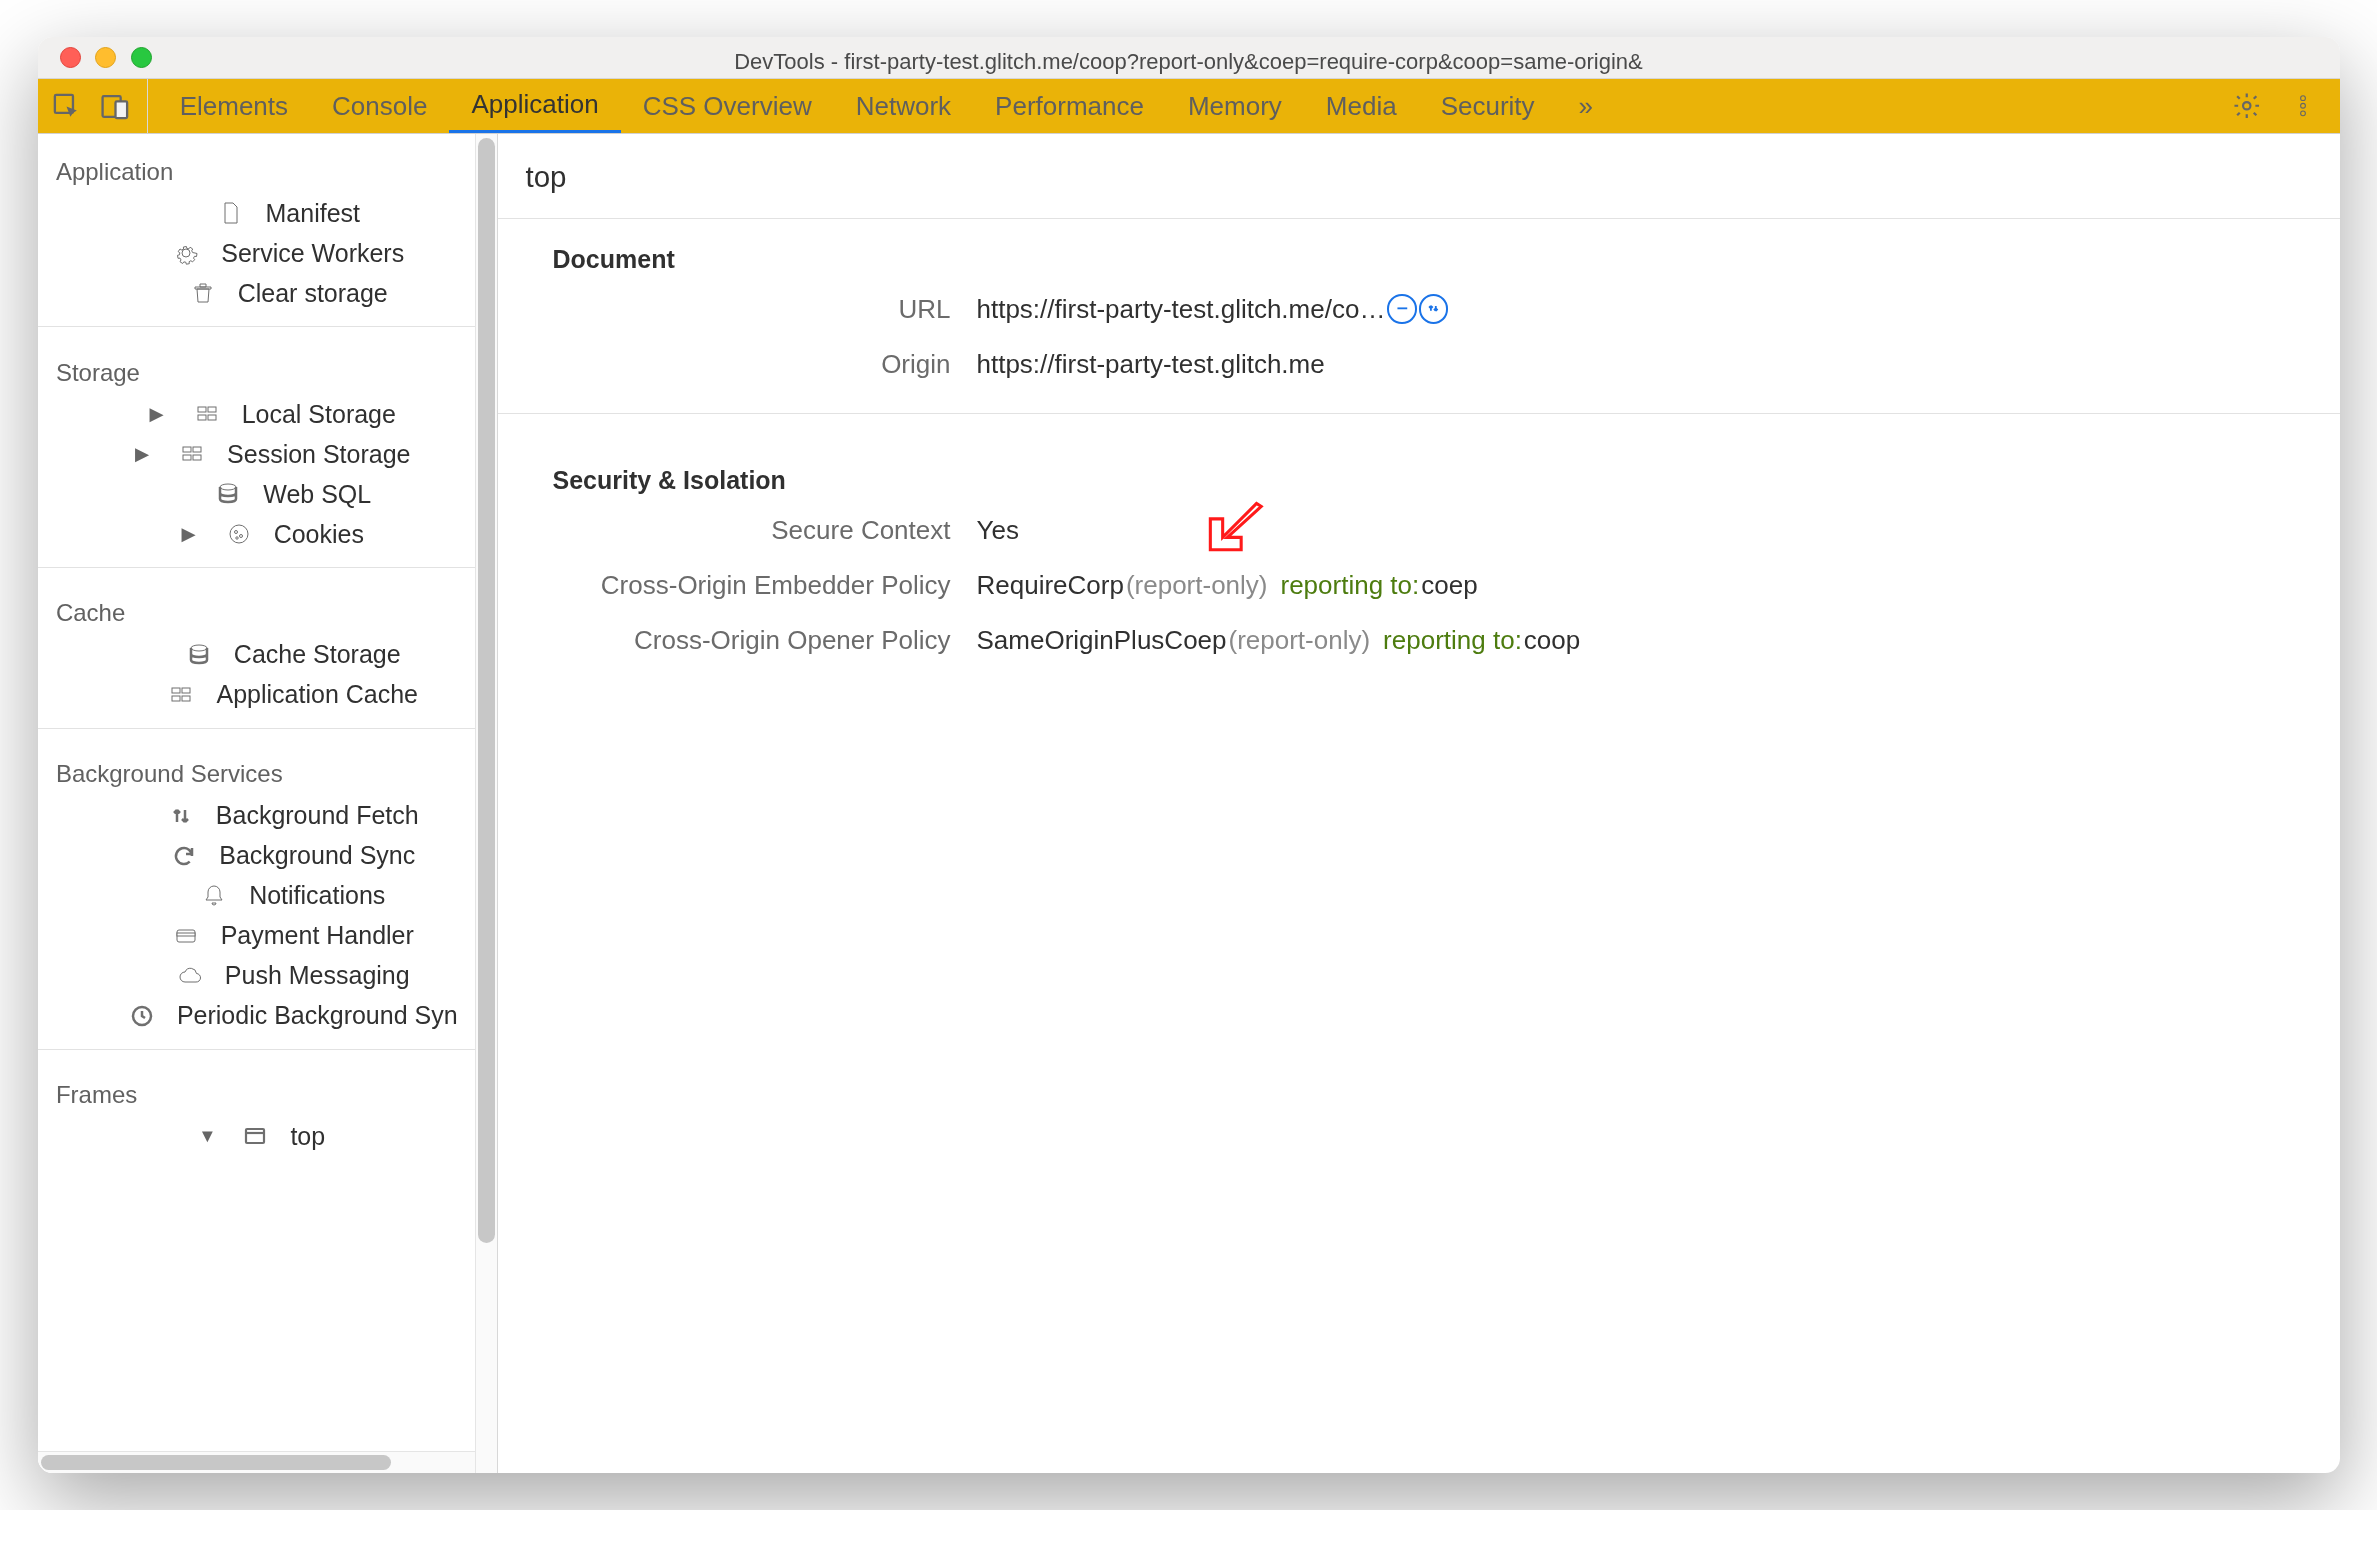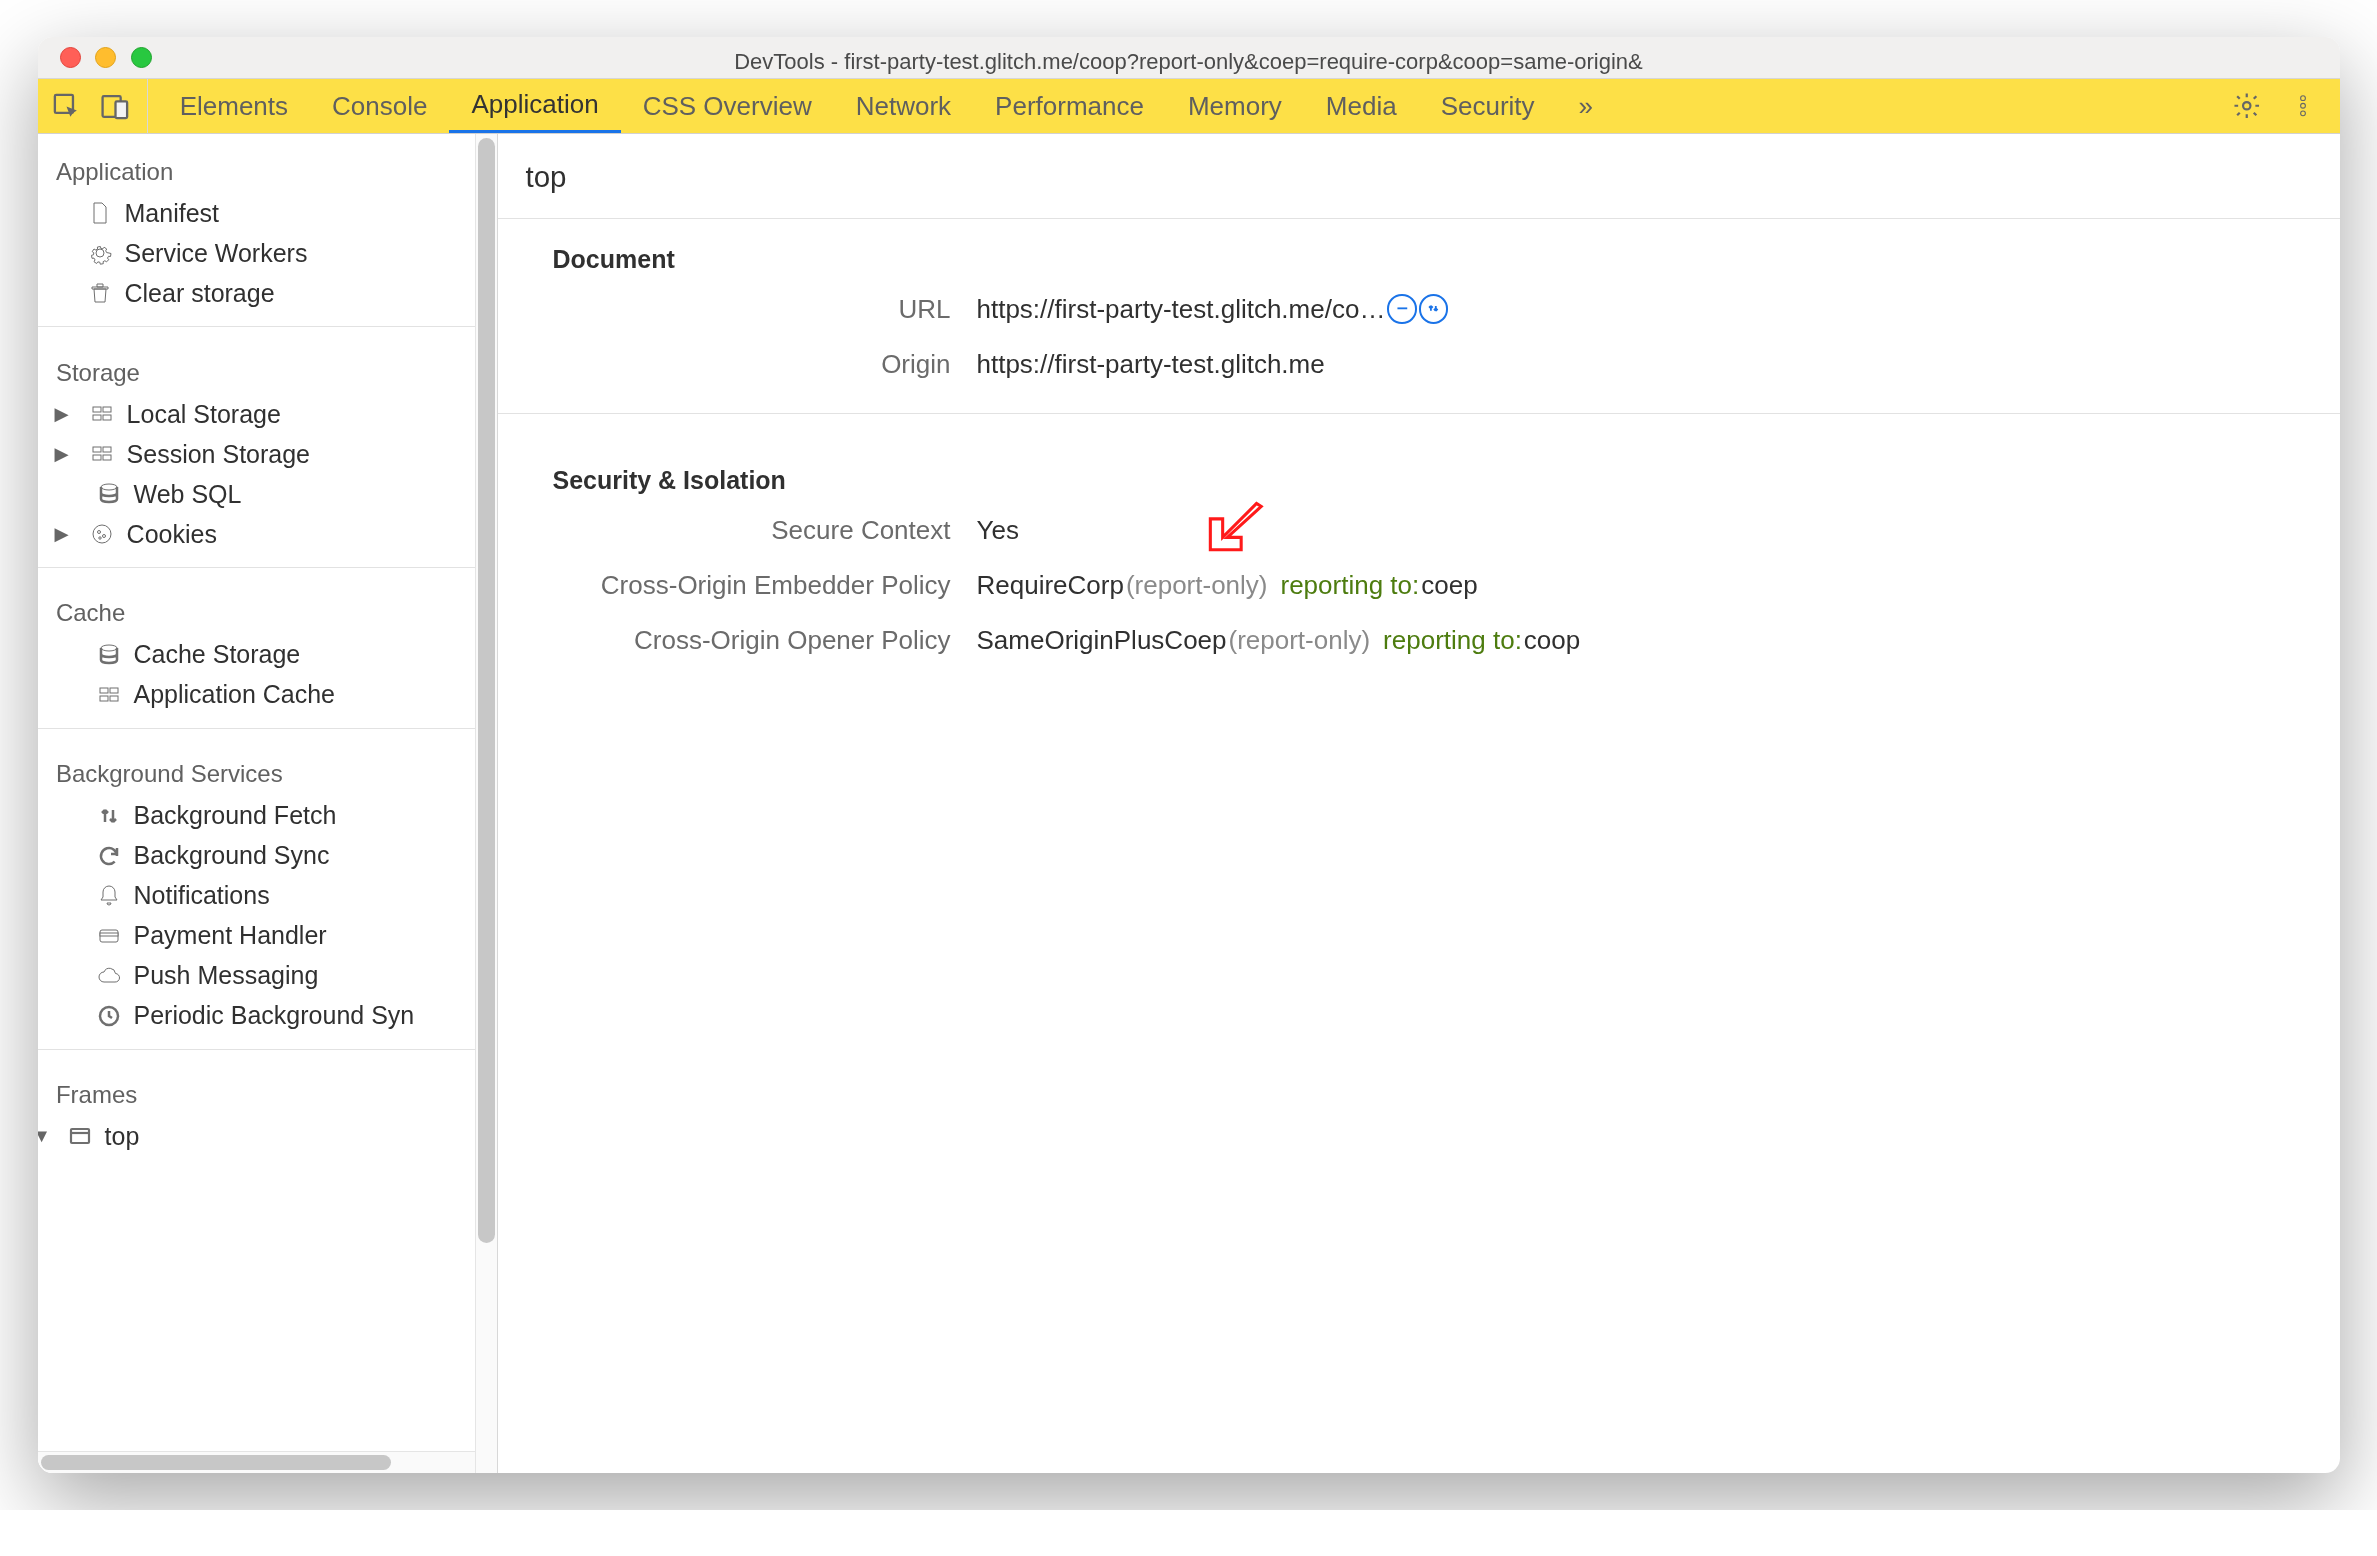--- a/index.html
+++ b/index.html
@@ -33,21 +33,21 @@
 .tl { width: 21px; height: 21px; border-radius: 50%; }
 .tl.red { background:#ff5f57; border:0.9px solid #e14239;}
 .tl.yellow { background:#ffbd2e; border:0.9px solid #e1a117;}
 .tl.green { background:#28c840; border:0.9px solid #1fa22c;}
 .title-text {
   position: absolute; left: 0; right: 0; text-align: center;
   font-size: 22px; color: #4a4a4a; margin-top: 9px;
 }
 .toolbar {
   height: 55px;
-  background: #fde047;
+  background: #eab308;
   border-bottom: 0.9px solid #d2d1d0;
   display: flex;
   align-items: stretch;
   padding: 0 13px;
 }
 .tool-left { display:flex; align-items:center; gap: 18.4px; padding-right: 16.6px; border-right: 0.9px solid #d8d8d8; margin-right: 9.2px;}
 .tool-right { margin-left:auto; display:flex; align-items:center; gap: 28px; padding-right: 11px;}
 .tabs { display:flex; align-items:stretch; }
 .tab {
   display:flex; align-items:center; padding: 0 22px;
@@ -59,23 +59,23 @@
 .body-split { flex:1; display:flex; overflow:hidden; }
 .sidebar {
   width: 460px; border-right: 0.9px solid #d8d8d8;
   background:#fff; overflow-y: auto; position: relative;
 }
 .sidebar-inner { padding: 5.5px 0 37px 0; }
 .section-header {
   font-size: 24px; color:#616161; padding: 18.4px 18.4px 7.4px 18.4px;
 }
 .tree-item {
-  display:flex; align-items:center; gap: 11px;
+  display:flex; align-items:center; gap: 21px;
   padding: 5.5px 5.5px 5.5px 48px;
-  font-size: 25px; color:#303030; cursor:pointer;
+  font-size: 25px; color:#303030; cursor:pointer;justify-content:center;
 }
 .tree-item.deep { padding-left: 57px; }
 .tree-item.frames { padding-left: 26px; }
 .tree-item .tri { width:18.4px; color:#666; font-size:18.4px; margin-left:-31px; margin-right:3.7px;}
 .sbar-hr { border:none; border-top:0.9px solid #e2e2e2; margin: 13px 0;}
 .side-scrolltrack {
   position:absolute; top:0; right:0; width:22px; height:100%; background:#fafafa;
   border-left:0.9px solid #e5e5e5;
 }
 .side-scrollthumb {

